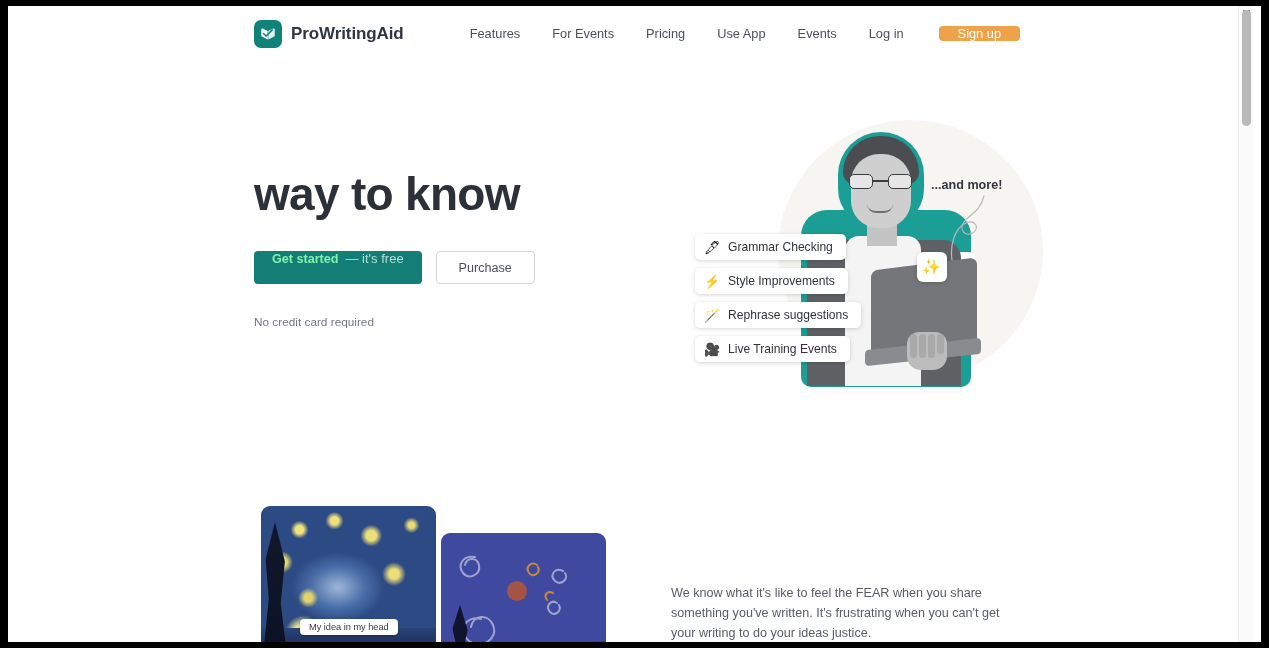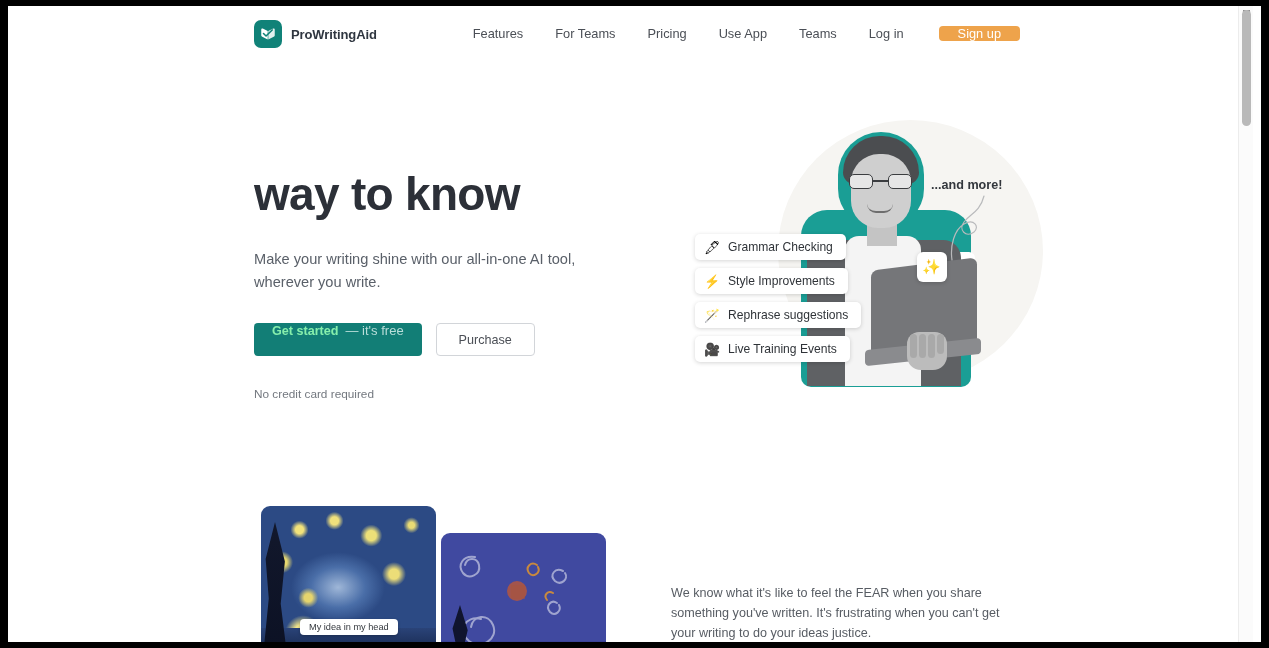--- a/index.html
+++ b/index.html
@@ -89,21 +89,21 @@
   #brand-mark {
     width: 28px; height: 28px;
     border-radius: 7px;
     background: #108278;
     display: flex;
     align-items: center;
     justify-content: center;
     flex: 0 0 auto;
   }
   #brand-name {
-    font-size: 13px;
+    font-size: 17px;
     font-weight: bold;
     color: #2f3640;
     letter-spacing: -0.1px;
     white-space: nowrap;
   }
 
   #nav {
     position: absolute;
     right: 233px;
     top: 13px;
@@ -512,35 +512,34 @@
               <path d="M3 6.2 C3 5 4 4.3 5 4.8 L11.6 8.1 L11.6 19.4 L4.4 15.8 C3.6 15.4 3 14.8 3 14.0 Z" fill="#ffffff"></path>
               <path d="M21 6.2 C21 5 20 4.3 19 4.8 L12.4 8.1 L12.4 19.4 L19.6 15.8 C20.4 15.4 21 14.8 21 14.0 Z" fill="#ffffff" opacity="0.88"></path>
               <path d="M6 11.4 L9.4 14.6 L17.6 6.6" stroke="#108278" stroke-width="2.1" fill="none" stroke-linecap="round" stroke-linejoin="round"></path>
             </svg>
           </span>
           <span id="brand-name">ProWritingAid</span>
         </div>
 
         <div id="nav">
           <a class="nav-link">Features</a>
-          <a class="nav-link">For Teams</a>
+          <a class="nav-link">For Events</a>
           <a class="nav-link">Pricing</a>
           <a class="nav-link">Use App</a>
-          <a class="nav-link">Teams</a>
+          <a class="nav-link">Events</a>
           <a class="nav-link">Log in</a>
           <button id="signup-btn">Sign up</button>
         </div>
       </div>
 
       <div id="hero-left">
         <h1 id="hero-title">
           <br>
           <span>way to know</span>
         </h1>
-        <p id="hero-sub">Make your writing shine with our all-in-one AI tool, wherever you write.</p>
 
         <div id="hero-ctas">
           <button id="get-started-btn">
             <span id="get-started-label">Get started</span>
             <span id="get-started-note">— it's free</span>
           </button>
           <button id="purchase-btn">Purchase</button>
         </div>
 
         <p id="no-card">No credit card required</p>

